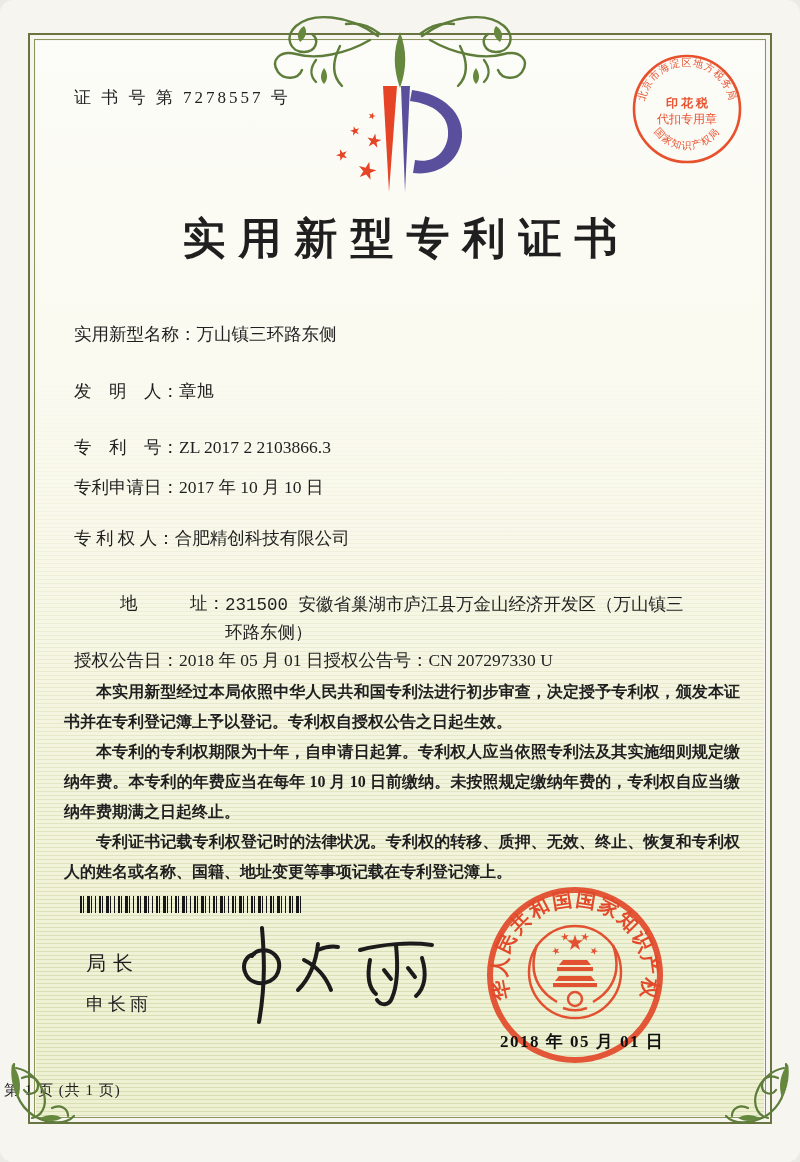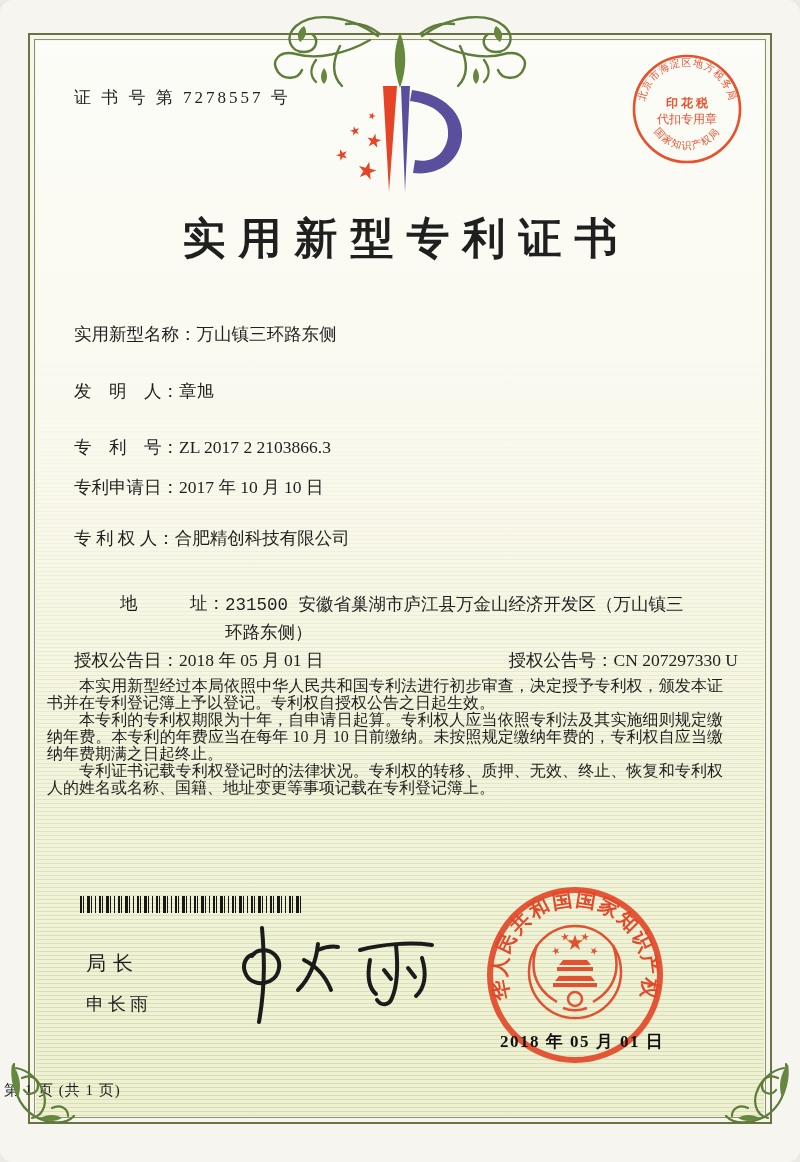--- a/index.html
+++ b/index.html
@@ -26,23 +26,23 @@
   .logo{position:absolute;left:325px;top:70px;z-index:2;}
   .title{position:absolute;left:0;top:210px;width:100%;text-align:center;z-index:2;
          font-size:43px;font-weight:700;letter-spacing:13px;text-indent:13px;}
   .fields{position:absolute;left:74px;top:322px;width:664px;font-size:17.5px;z-index:2;}
   .fr{position:absolute;left:0;white-space:nowrap;}
   .fr .lab{white-space:pre;}
   .fr-name{top:0;} .fr-inv{top:57px;} .fr-pno{top:113px;} .fr-fdate{top:153px;}
   .fr-pat{top:204px;} 
   .fr-addr{top:269px;display:flex;white-space:normal;margin-left:46px;}
   .fr-addr .val{width:470px;line-height:28px;font-family:Liberation Mono, monospace;}
-  .fr-grant{top:326px;display:flex;justify-content:space-between;width:664px;gap:38px;}
-  .paras{position:absolute;left:47px;top:677px;width:676px;z-index:2;
-         font-size:16px;line-height:17px;text-align:justify;}
+  .fr-grant{top:326px;display:flex;width:664px;}
+  .paras{position:absolute;left:64px;top:677px;width:676px;z-index:2;
+         font-size:16px;line-height:30px;text-align:justify;font-weight:bold;}
   .paras p{margin:0;text-indent:2em;}
   .barcode{position:absolute;left:80px;top:896px;width:222px;height:17px;z-index:2;
     background:
       repeating-linear-gradient(90deg,#171717 0 2px,transparent 2px 3px,#171717 3px 4px,
         transparent 4px 7px,#171717 7px 10px,transparent 10px 11px,#171717 11px 12px,
         transparent 12px 15px,#171717 15px 16px,transparent 16px 19px);}
   .post-title{position:absolute;left:86px;top:950px;font-size:20px;letter-spacing:7px;z-index:2;}
   .post-name{position:absolute;left:86px;top:992px;font-size:18px;letter-spacing:4px;z-index:2;}
   .sign{position:absolute;left:200px;top:920px;z-index:3;}
   .stamp{position:absolute;left:627px;top:49px;z-index:4;}

